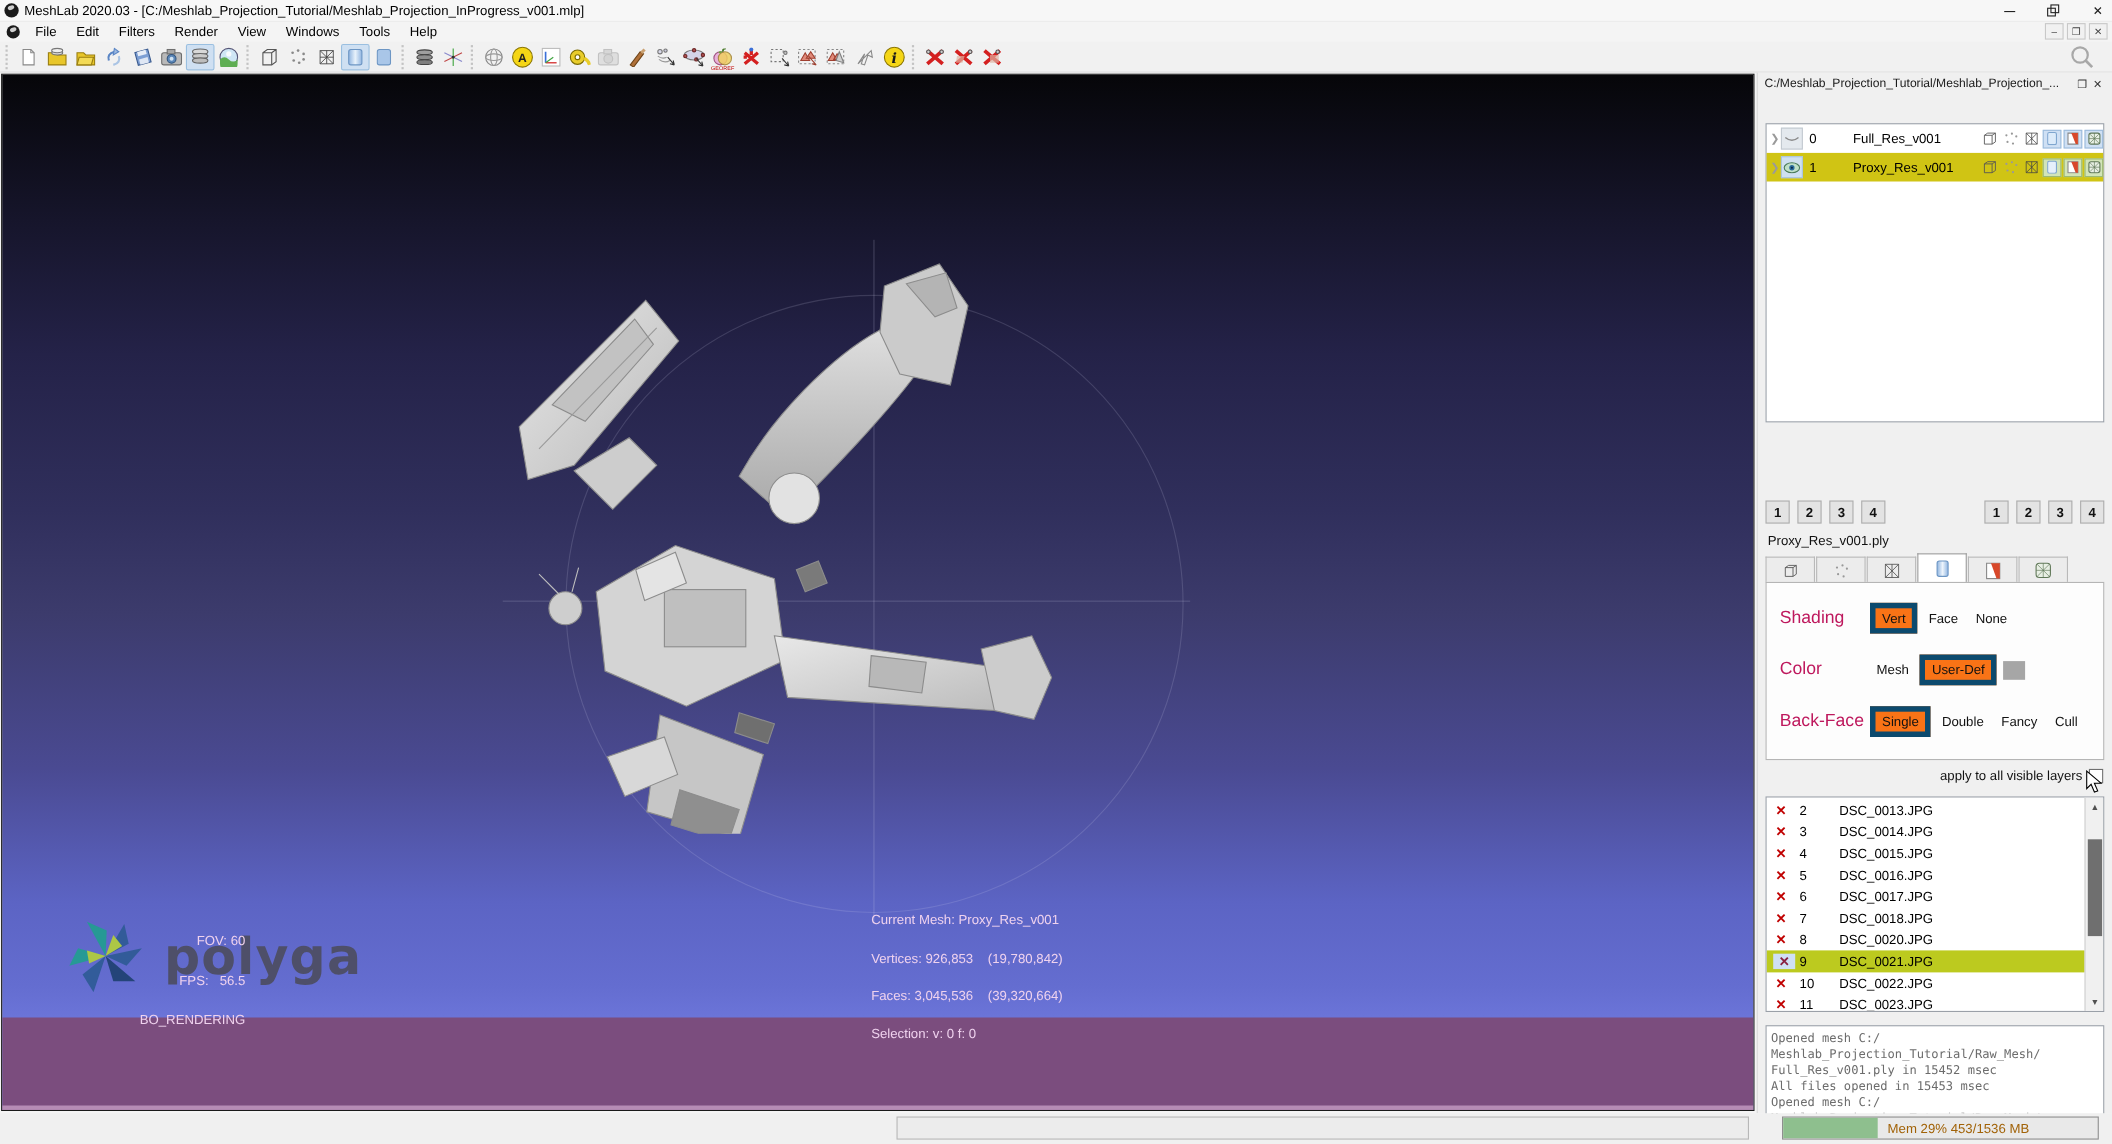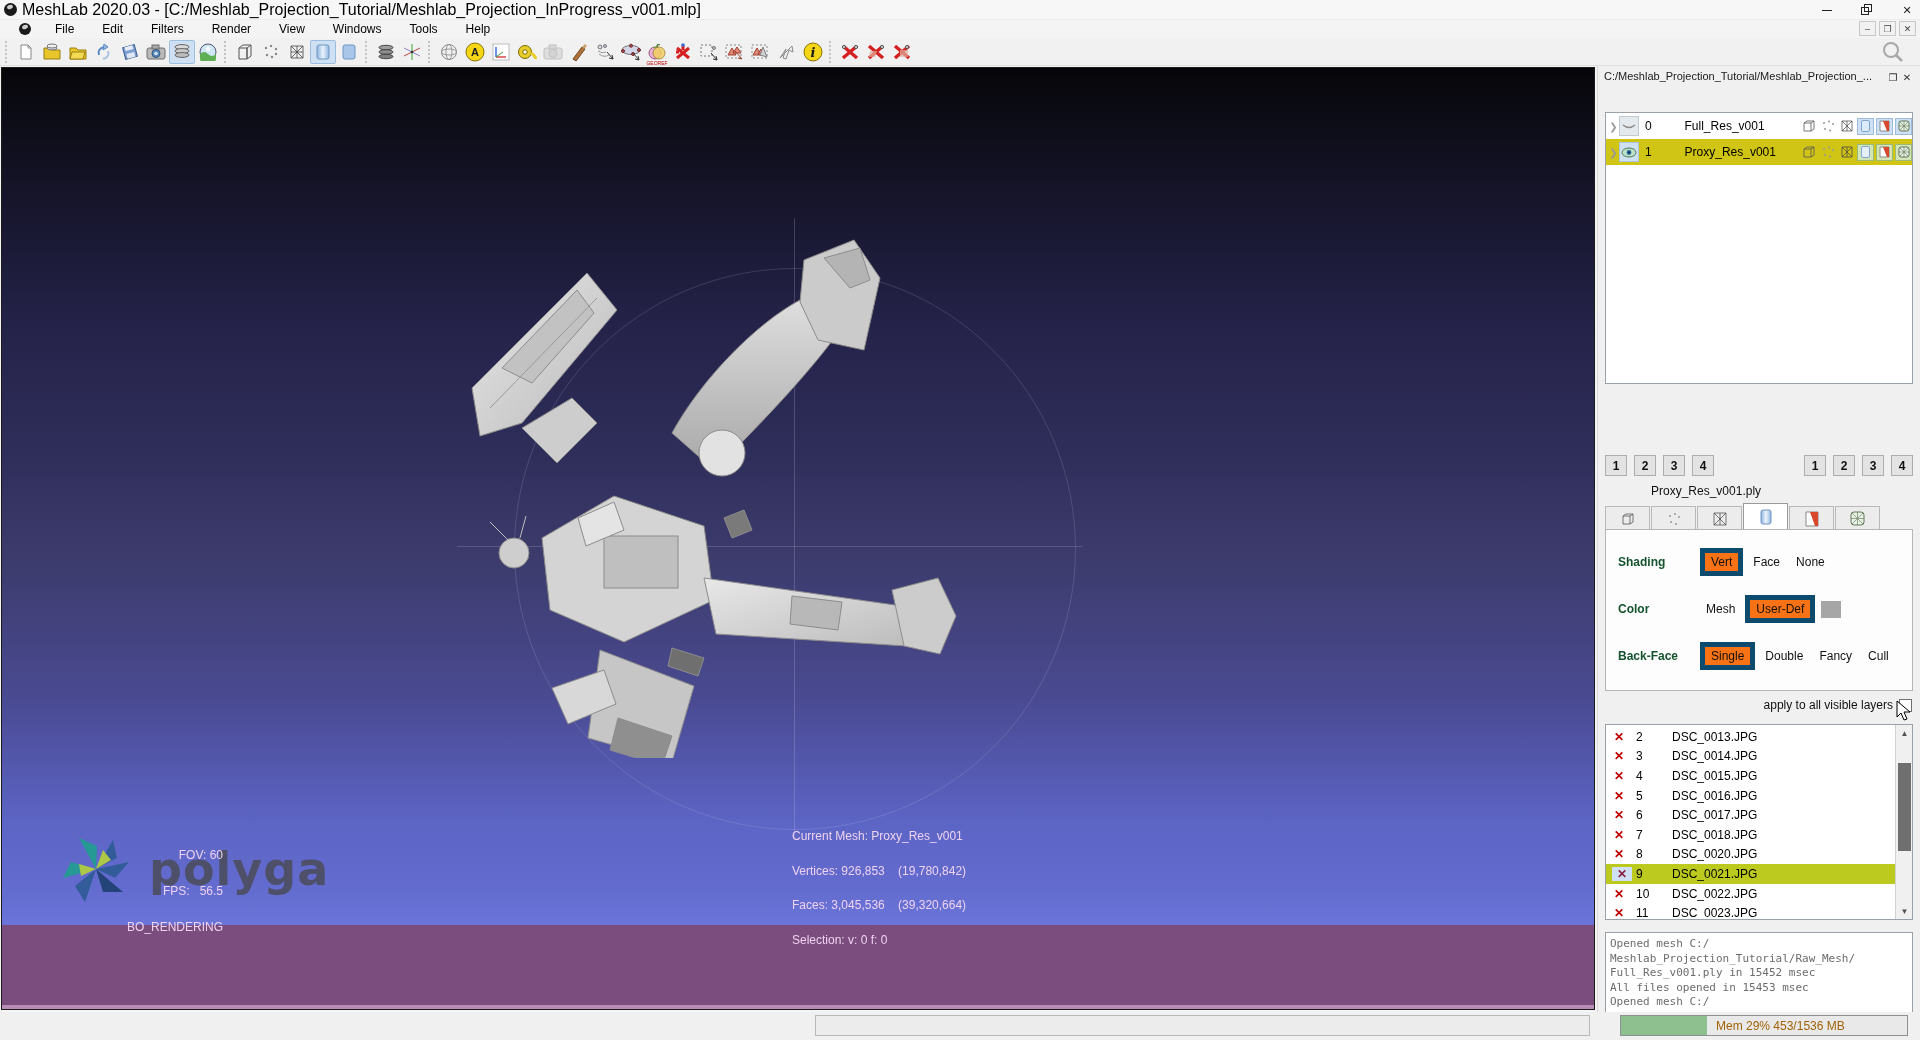--- a/index.html
+++ b/index.html
@@ -7,32 +7,32 @@
               font-family:"Liberation Sans", sans-serif; }
   .app { position:absolute; inset:0; background:#f4f4f4; }
 
   
   .titlebar { position:absolute; left:0; top:0; width:1920px; height:20px;
               background:#f7f7f7; display:flex; align-items:center; padding-left:4px;
               border-bottom:1px solid #ececec;}
   .ml-logo { width:13px; height:13px; border-radius:50%; background:#1a1a1a; position:relative; margin-right:5px; flex:none;}
   .ml-logo::after{ content:""; position:absolute; left:3px; top:2px; width:6px; height:4px;
                    border-radius:50%; background:#cfcfcf; transform:rotate(-20deg);}
-  .title-text { font-size:16px; color:#000; white-space:nowrap; }
+  .title-text { font-size:12px; color:#000; white-space:nowrap; }
   .win-controls { position:absolute; right:6px; top:0; height:20px; display:flex; gap:26px; align-items:center; }
   .wc { width:14px; height:14px; display:flex; align-items:center; justify-content:center; color:#222; font-size:12px; }
   .wc-min::after { content:""; width:10px; height:0; border-bottom:1px solid #222; }
   .wc-restore { position:relative; }
   .wc-restore i { position:absolute; width:8px; height:8px; border:1px solid #222; left:1px; top:4px; background:#f7f7f7;}
   .wc-restore i+i { left:4px; top:1px; background:transparent; }
   .wc-close::after { content:"✕"; font-size:11px; }
 
   
   .menubar { position:absolute; left:0; top:20px; width:1920px; height:18px; background:#f4f4f4;
-             display:flex; align-items:center; gap:10px; padding-left:19px; }
+             display:flex; align-items:center; gap:0; padding-left:6px; }
   .menu-item { font-size:12px; color:#000; padding:1px 9px; cursor:default; }
   .mdi-controls { position:absolute; right:4px; top:1px; display:flex; gap:3px; }
   .mdi-btn { width:17px; height:15px; border:1px solid #c8c8c8; background:#f1f1f1; font-size:9px;
              display:flex; align-items:center; justify-content:center; color:#444; }
 
   
   .toolbar { position:absolute; left:0; top:38px; width:1920px; height:28px; background:#f1f1f1;
              display:flex; align-items:center; border-bottom:1px solid #e0e0e0; padding-left:2px; }
   .tsep { width:5px; height:22px; margin:0 3px; border-left:2px dotted #c3c3c3; }
   .ti { width:26px; height:24px; display:flex; align-items:center; justify-content:center;
@@ -88,31 +88,31 @@
   .mini { width:17px; height:17px; display:flex; align-items:center; justify-content:center; }
   .mini.boxed-blue { background:#cfe0f4; border:1px solid #9dbcdc; }
   .mini.boxed-green { background:#d2e4b8; border:1px solid #9cba74; }
 
   .viewbtns { position:absolute; left:7px; top:389px; width:308px; display:flex; }
   .vb { width:22px; height:21px; border:1px solid #adadad; background:#e3e3e3; font-size:12px; font-weight:bold;
         display:flex; align-items:center; justify-content:center; margin-right:7px; color:#111; }
   .vb-spacer { flex:1; }
   .vb:nth-last-child(1){ margin-right:0; }
 
-  .meshfile-label { position:absolute; left:9px; top:418px; font-size:12px; color:#111;margin-left:44px; }
+  .meshfile-label { position:absolute; left:9px; top:418px; font-size:12px; color:#111; }
 
   .tabstrip { position:absolute; left:7px; top:437px; width:308px; height:27px; display:flex; align-items:flex-end; }
   .tab { width:45px; height:24px; border:1px solid #b9b9b9; border-bottom:none; background:#ececec;
          display:flex; align-items:center; justify-content:center; margin-right:1px; }
   .tab.active { background:#fff; height:27px; border-color:#9a9a9a; }
 
   .params { position:absolute; left:7px; top:463px; width:308px; height:162px; background:#fdfdfd;
             border:1px solid #b5b5b5; padding:18px 0 0 12px; }
   .prow { display:flex; align-items:center; margin-bottom:19px; }
-  .plabel { width:82px; font-size:12px; font-weight:bold; color:#14532d; }
+  .plabel { width:82px; font-size:16px; font-weight:normal; color:#be185d; }
   .popt { font-size:12px; color:#111; padding:2px 6px; margin-right:4px; }
   .popt.sel { background:#f97316; border:5px solid #0c4a6e; }
   .swatch { width:20px; height:17px; background:#a6a6a6; margin-left:2px; }
 
   .applyrow { position:absolute; right:8px; top:632px; display:flex; align-items:center; gap:6px; }
   .applyrow span { font-size:12px; color:#111; }
   .checkbox { width:13px; height:13px; border:1px solid #707070; background:#fff; }
 
   .rasterlist { position:absolute; left:7px; top:658px; width:308px; height:196px; background:#fff;
                 border:1px solid #9aa0a8; overflow:hidden; }

